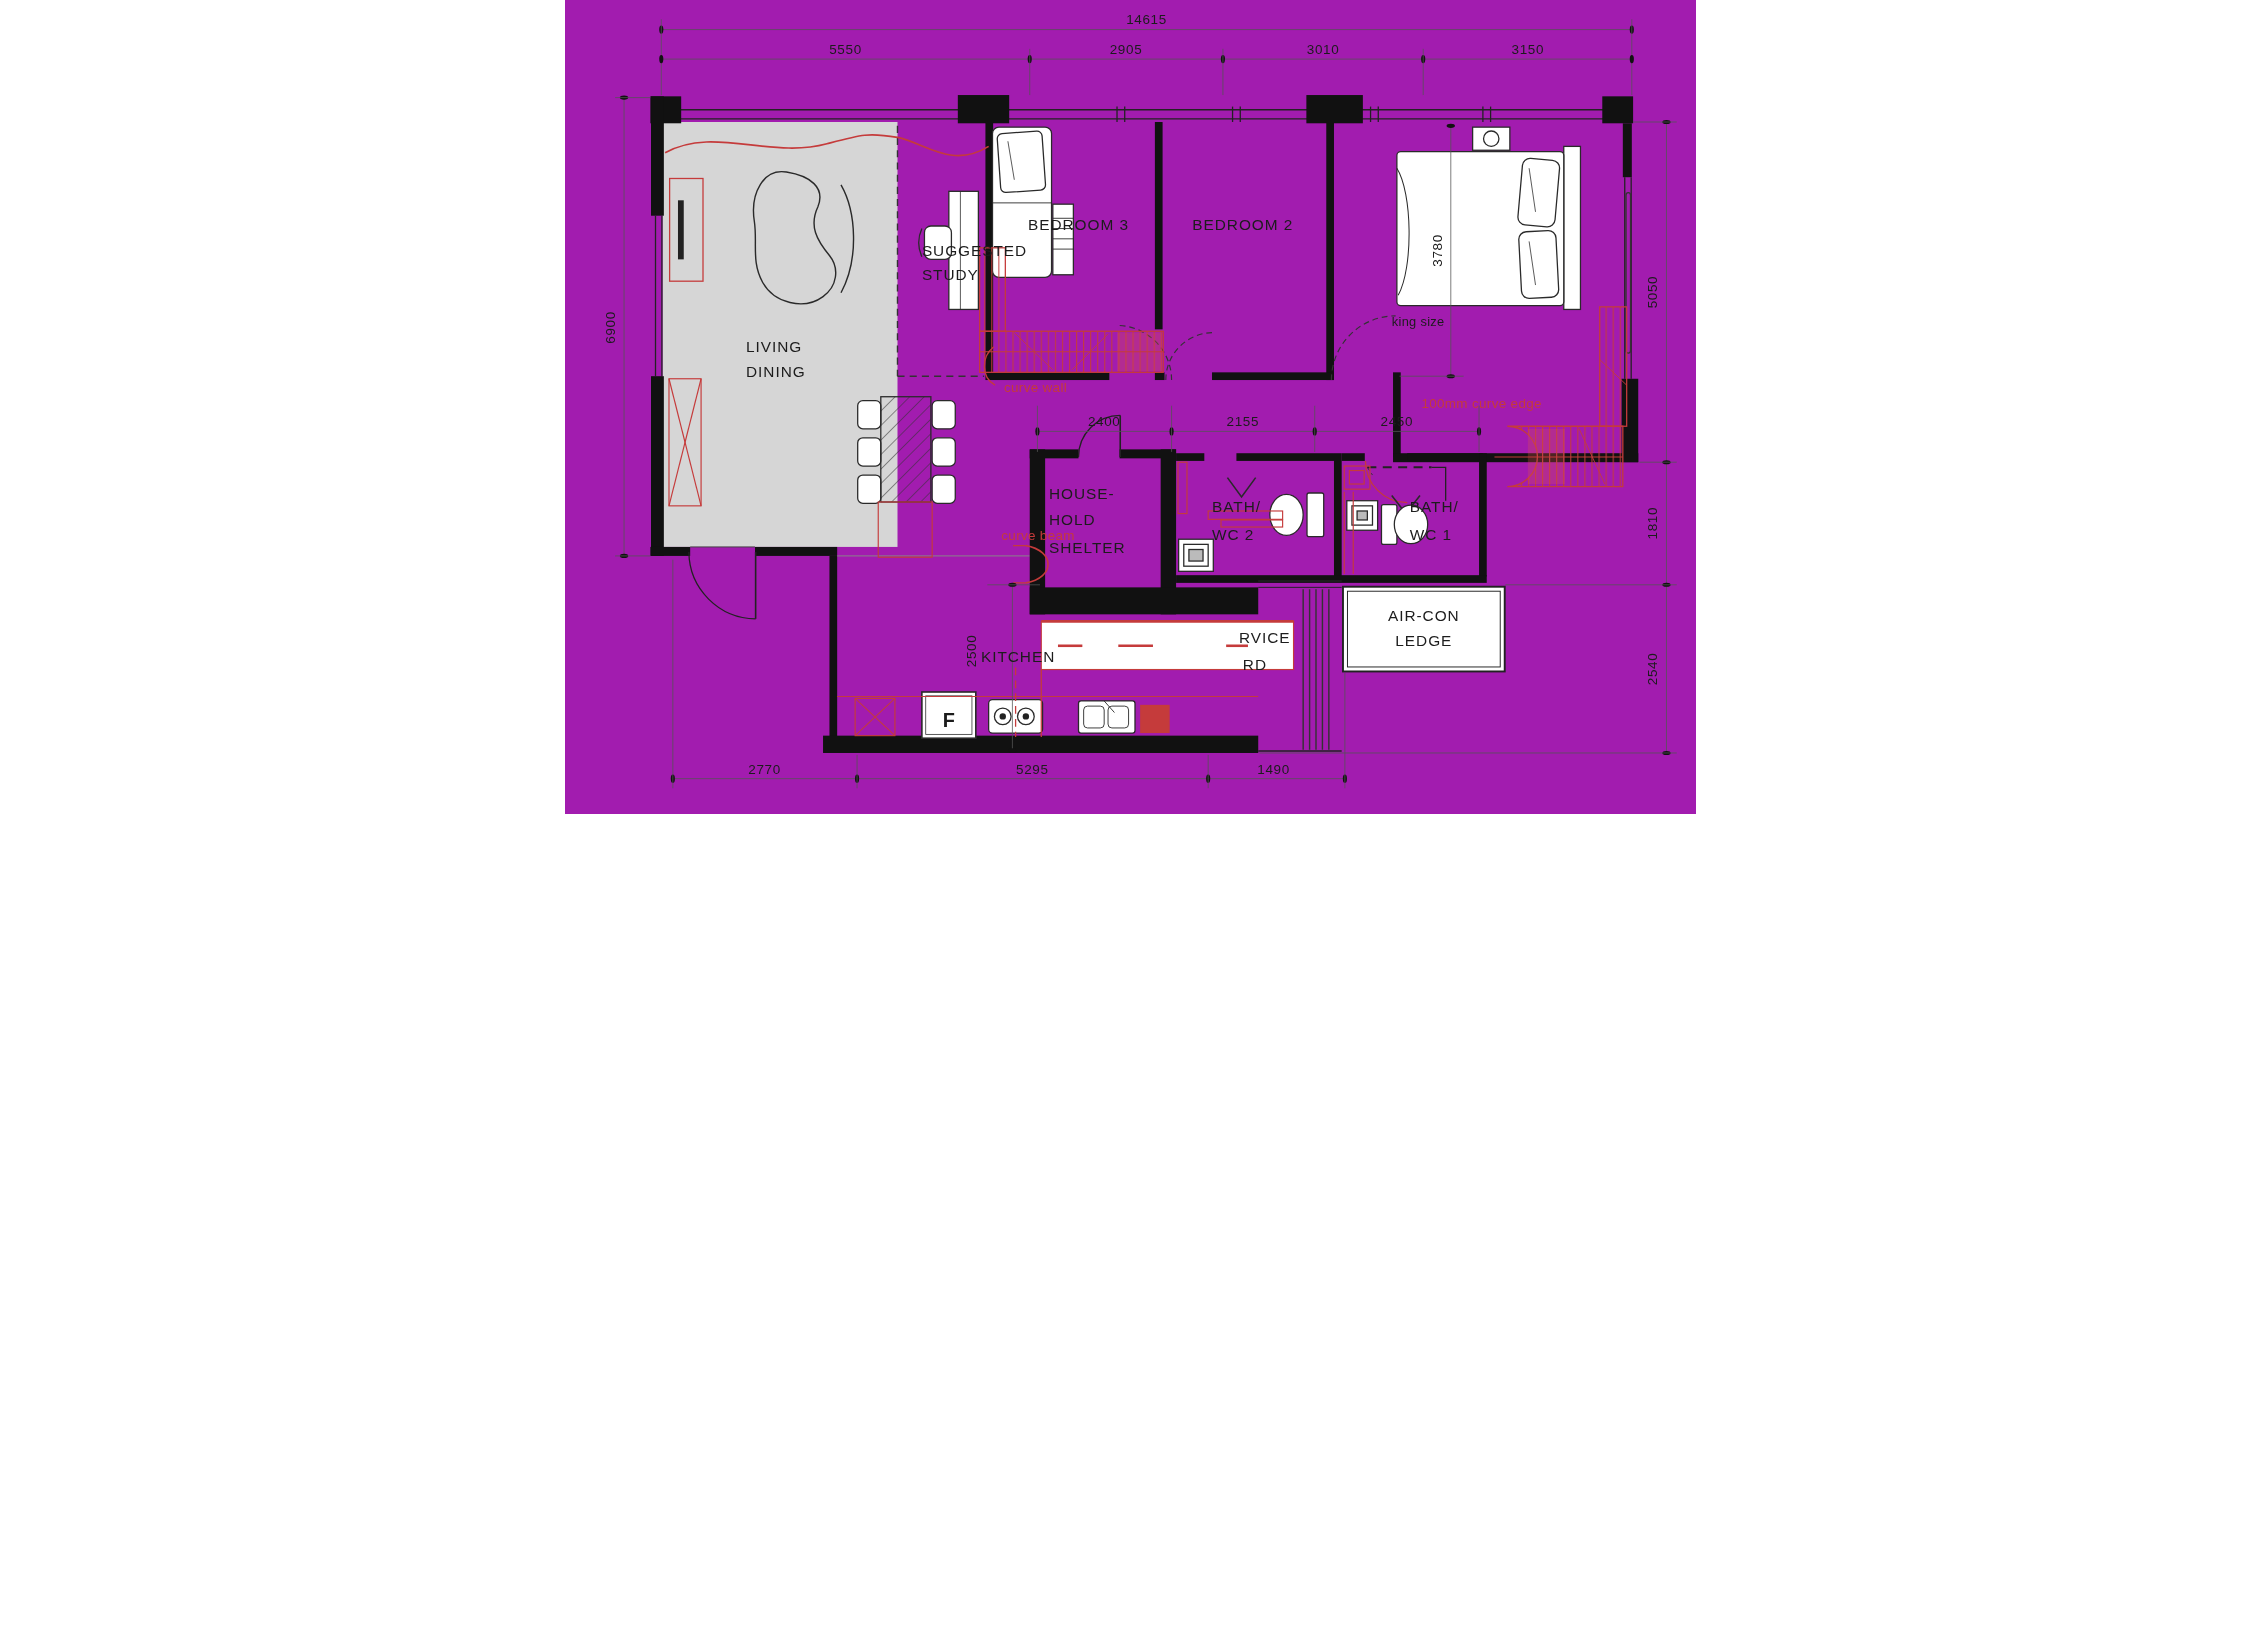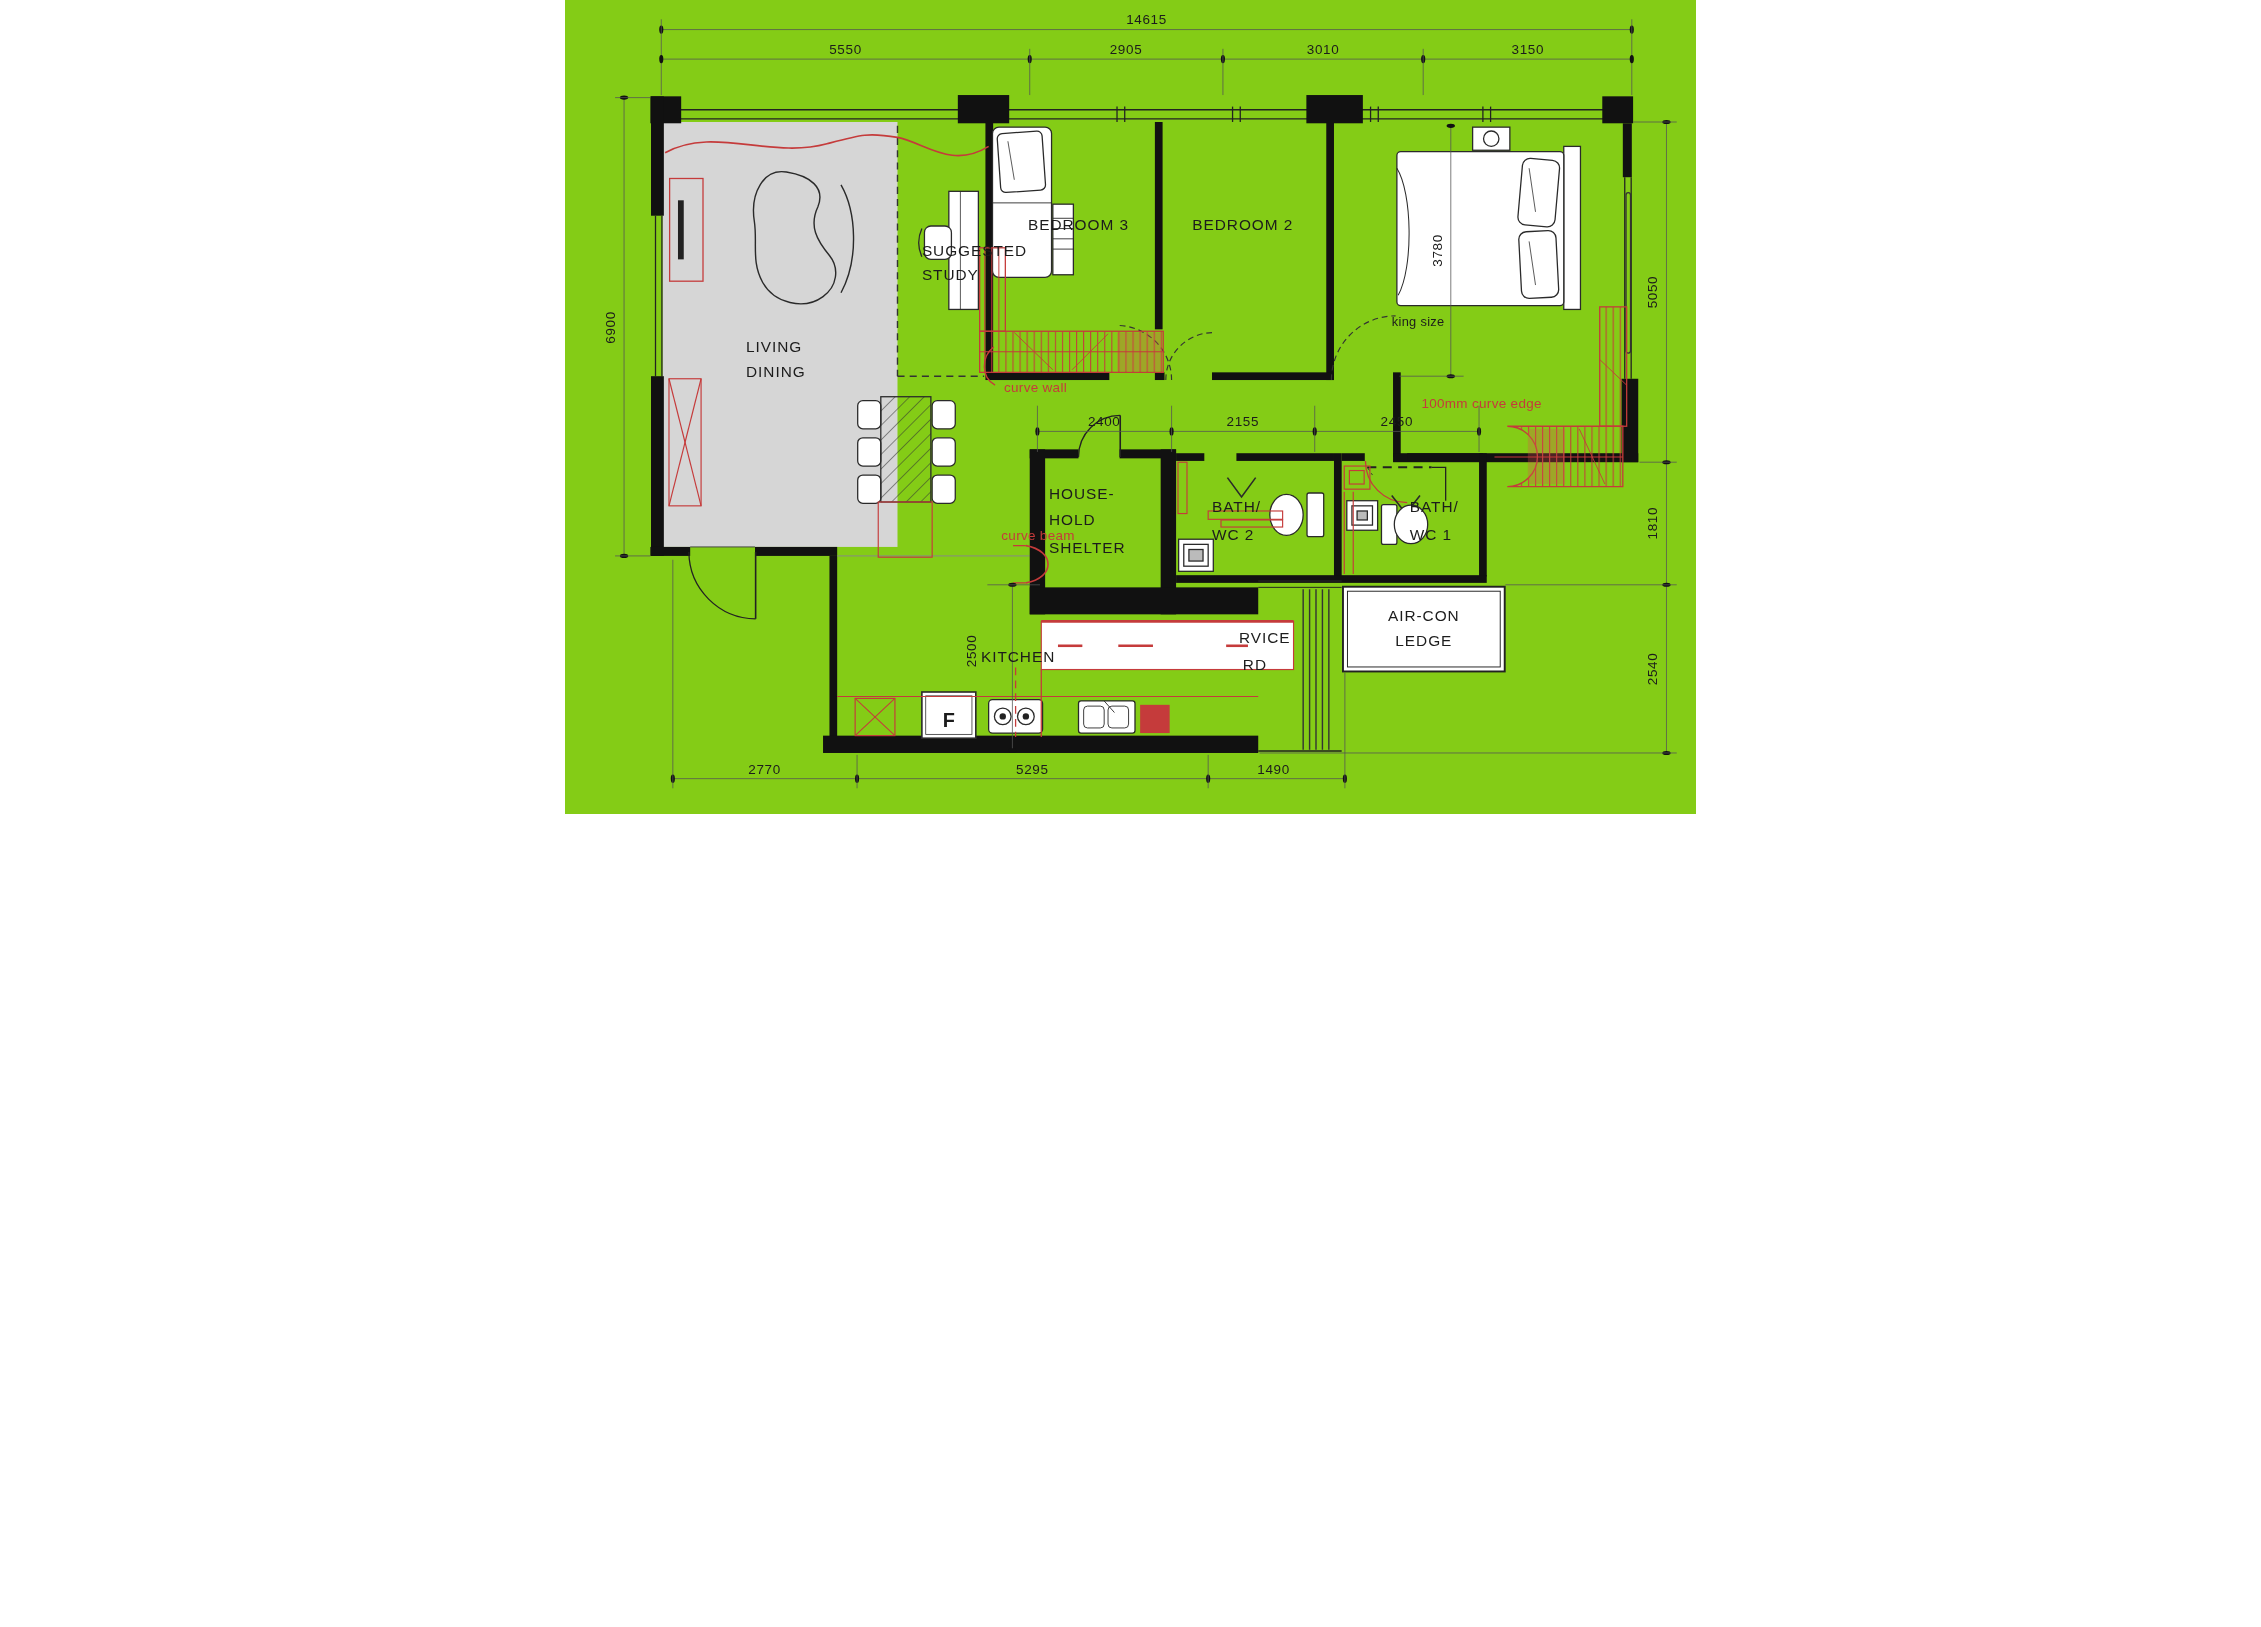--- a/index.html
+++ b/index.html
@@ -1,16 +1,16 @@
 <!DOCTYPE html>
 <html style="font-size:10.3px"><head>
 <meta charset="utf-8">
 <style>
   html,body{margin:0;padding:0;background:#ffffff;}
-  .page{width:1131px;height:814px;margin:0 auto;background:#84cc16;position:relative;}
+  .page{width:1131px;height:814px;margin:0 auto;background:#a21caf;position:relative;}
   svg{display:block;width:1131px;height:814px;}
   text{font-family:"Liberation Sans","DejaVu Sans",sans-serif;fill:#1c1c1c;}
   .dim{font-size:21px;letter-spacing:1px;}
   .room{font-size:24px;letter-spacing:1.5px;}
   .red-note{font-size:21px;fill:#c53b3b;letter-spacing:0.5px;}
   .fridge{font-size:31px;font-weight:600;}
 </style>
 </head>
 <body>
 

